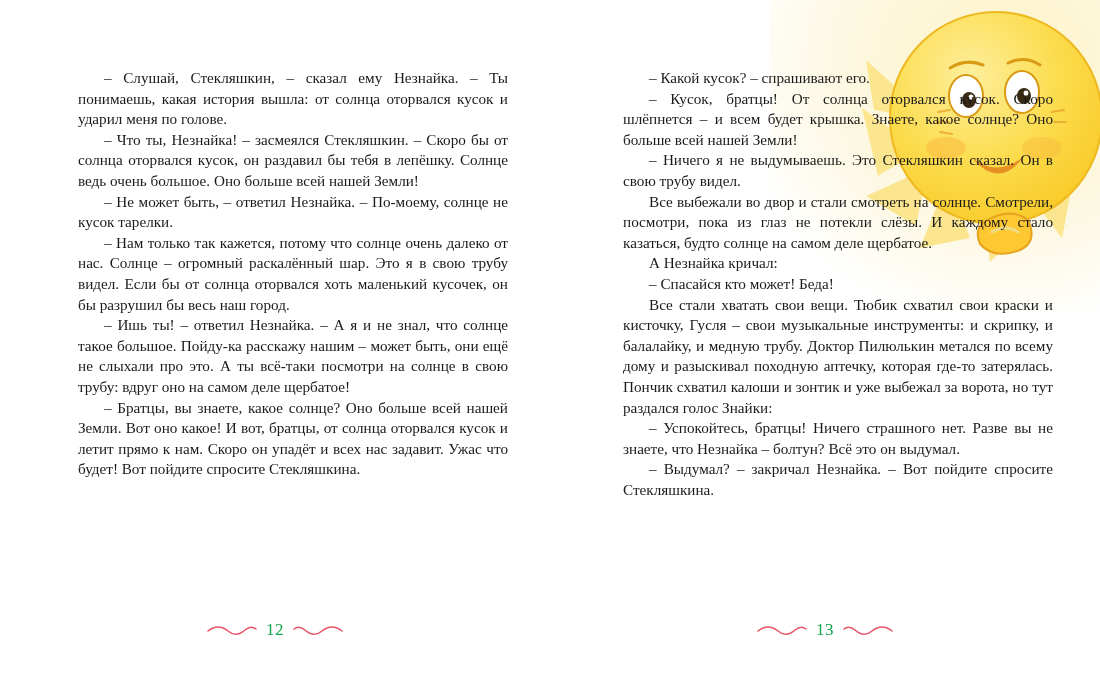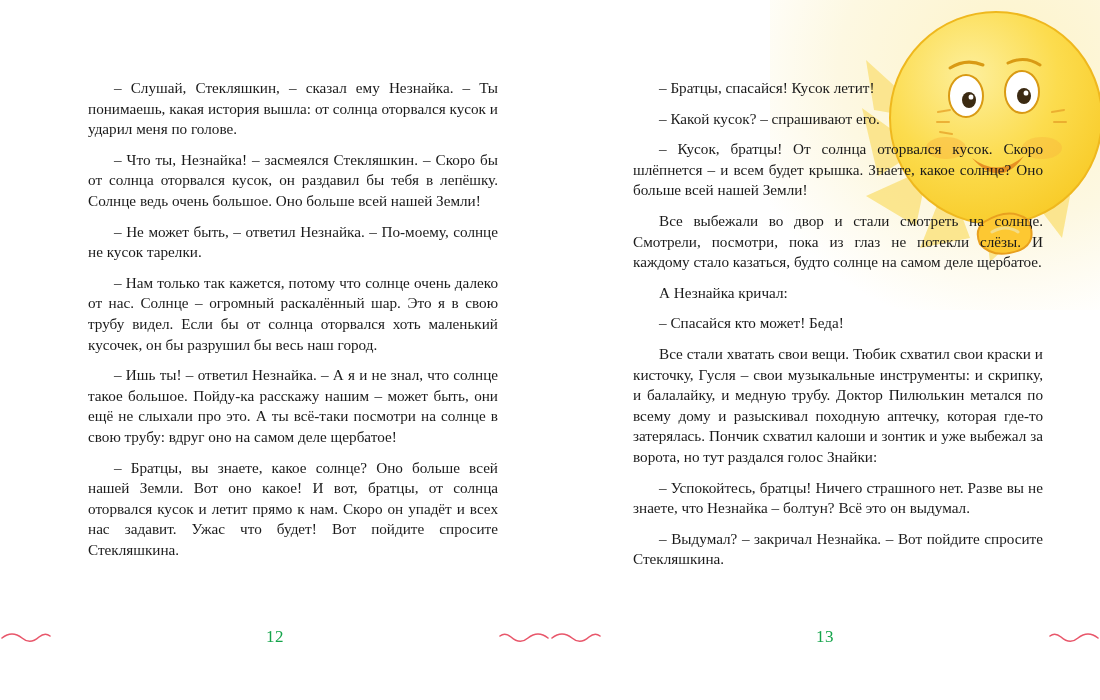--- a/index.html
+++ b/index.html
@@ -53,32 +53,32 @@
     line-height: 20.6px;
     color: #1a1a1a;
     text-align: justify;
     text-justify: inter-word;
     hyphens: manual;
   }
   .page-left .textcol  { left: 78px; }
   .page-right .textcol { left: 73px; }
 
   .textcol p {
-    margin: 10px;
+    margin: 0;
     text-indent: 26px;
   }
 
   
   .folio {
     position: absolute;
-    bottom: 53px;
+    bottom: 60px;
     width: 100%;
     display: flex;
     align-items: center;
-    justify-content: space-between;
+    justify-content: center;
     gap: 8px;
   }
   .folio-num {
     font-family: "Liberation Serif", serif;
     font-size: 17px;
     color: #14a44a;
     letter-spacing: 0.5px;
   }
   .flourish {
     display: block;
@@ -162,23 +162,23 @@
       </svg>
       <span class="folio-num">12</span>
       <svg class="flourish" width="52" height="16" viewBox="0 0 52 16">
         <path d="M50 9 q-10 -8 -20 0 q-8 7 -17 -1 q-6 -5 -11 -1" stroke="#e8566a" stroke-width="1.6" fill="none" stroke-linecap="round"></path>
       </svg>
     </div>
   </div>
 
   <div class="page page-right">
     <div class="textcol">
-      <p>– Братцы, спасайся! Кусок летит!</p>
       <p>– Какой кусок? – спрашивают его.</p>
       <p>– Кусок, братцы! От солнца оторвался кусок. Скоро шлёпнется – и всем будет крышка. Знаете, какое солнце? Оно больше всей нашей Земли!</p>
+      <p>– Ничего я не выдумываешь. Это Стекляшкин сказал. Он в свою трубу видел.</p>
       <p>Все выбежали во двор и стали смотреть на солнце. Смотрели, посмотри, пока из глаз не потекли слёзы. И каждому стало казаться, будто солнце на самом деле щербатое.</p>
       <p>А Незнайка кричал:</p>
       <p>– Спасайся кто может! Беда!</p>
       <p>Все стали хватать свои вещи. Тюбик схватил свои краски и кисточку, Гусля – свои музыкальные инструменты: и скрипку, и балалайку, и медную трубу. Доктор Пилюлькин метался по всему дому и разыскивал походную аптечку, которая где-то затерялась. Пончик схватил калоши и зонтик и уже выбежал за ворота, но тут раздался голос Знайки:</p>
       <p>– Успокойтесь, братцы! Ничего страшного нет. Разве вы не знаете, что Незнайка – болтун? Всё это он выдумал.</p>
       <p>– Выдумал? – закричал Незнайка. – Вот пойдите спросите Стекляшкина.</p>
     </div>
 
     <div class="folio">
       <svg class="flourish" width="52" height="16" viewBox="0 0 52 16">

